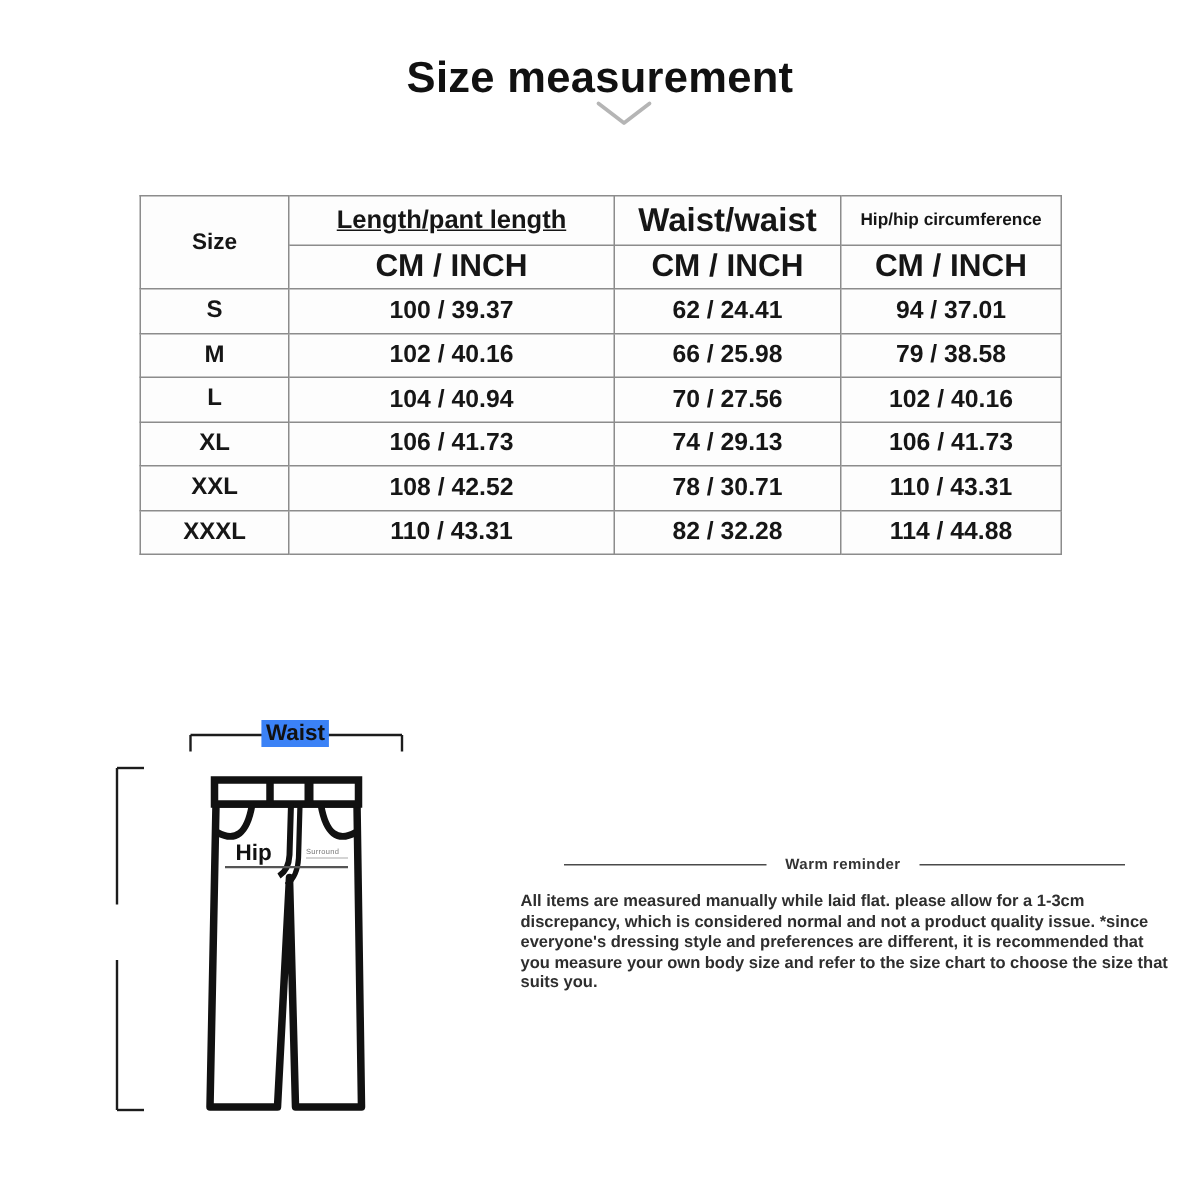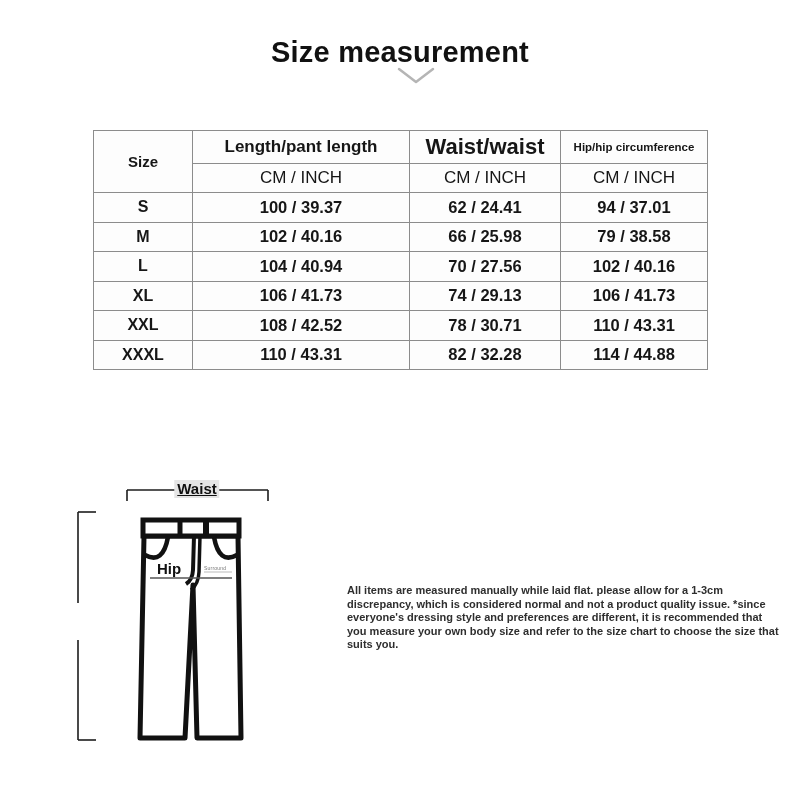--- a/index.html
+++ b/index.html
@@ -17,33 +17,33 @@
   table.size-table td { border:1px solid #8c8c8c; text-align:center; vertical-align:middle;
                         padding:0; color:#161616; }
   .col-size  { width:99px; }
   .col-len   { width:217px; }
   .col-waist { width:151px; }
   .col-hip   { width:147px; }
   tr.hdr-row   { height:33px; }
   tr.unit-row  { height:29px; }
   tr.data-row  { height:29.5px; }
   td.size-head { font-size:15px; font-weight:700; }
-  td.len-head  { font-size:17px; font-weight:700; }
+  td.len-head  { font-size:17px; font-weight:700;text-decoration:underline; }
   td.waist-head{ font-size:22px; font-weight:700; }
   td.hip-head  { font-size:11.5px; font-weight:700; }
-  td.unit-cell { font-size:17px; font-weight:400; color:#222; }
+  td.unit-cell { font-size:21px; font-weight:700; color:#222; }
   td.size-cell { font-size:16px; font-weight:700; }
   td.val-cell  { font-size:16.5px; font-weight:700; }
 
   
   .diagram { position:absolute; left:10px; top:470px; width:280px; height:290px; }
   .diagram svg { position:absolute; left:0; top:0; }
   .lbl { position:absolute; color:#111; }
   .waist-lbl { left:187px; top:10px; transform:translateX(-50%); font-size:15px; font-weight:700;
-               background:#e5e5e5; padding:0 3px; line-height:18px;text-decoration:underline; }
+               background:#3b82f6; padding:0 3px; line-height:18px; }
   .pants-length-lbl { left:8px; top:138px; font-size:20px; font-weight:700; letter-spacing:0.2px;
                       background:#fff; padding:1px 2px; }
   .hip-lbl { left:147px; top:90px; font-size:15px; font-weight:700; }
   .tiny-lbl { left:194px; top:95px; font-size:5px; color:#777; letter-spacing:0.2px; }
 
   
   .reminder { position:absolute; left:345px; top:571px; width:436px; }
   .reminder-head { display:flex; align-items:center; justify-content:center; }
   .reminder-head .rule { border-top:1px solid #4a4a4a; height:0; }
   .rule-left  { flex:0 0 135px; }
@@ -149,14 +149,19 @@
 
     <line x1="140" y1="108" x2="222" y2="108" stroke="#555555" stroke-width="1.5"></line>
     <line x1="194" y1="102" x2="222" y2="102" stroke="#aaaaaa" stroke-width="0.8"></line>
   </svg>
   <span class="lbl waist-lbl">Waist</span>
   <span class="lbl hip-lbl">Hip</span>
   <span class="lbl tiny-lbl">Surround</span>
 </div>
 
 <div class="reminder">
+  <div class="reminder-head">
+    <span class="rule rule-left"></span>
+    <span class="reminder-title">Warm reminder</span>
+    <span class="rule rule-right"></span>
+  </div>
   <div class="reminder-body">All items are measured manually while laid flat. please allow for a 1-3cm discrepancy, which is considered normal and not a product quality issue. *since everyone's dressing style and preferences are different, it is recommended that you measure your own body size and refer to the size chart to choose the size that suits you.</div>
 </div>
 
 </body></html>

